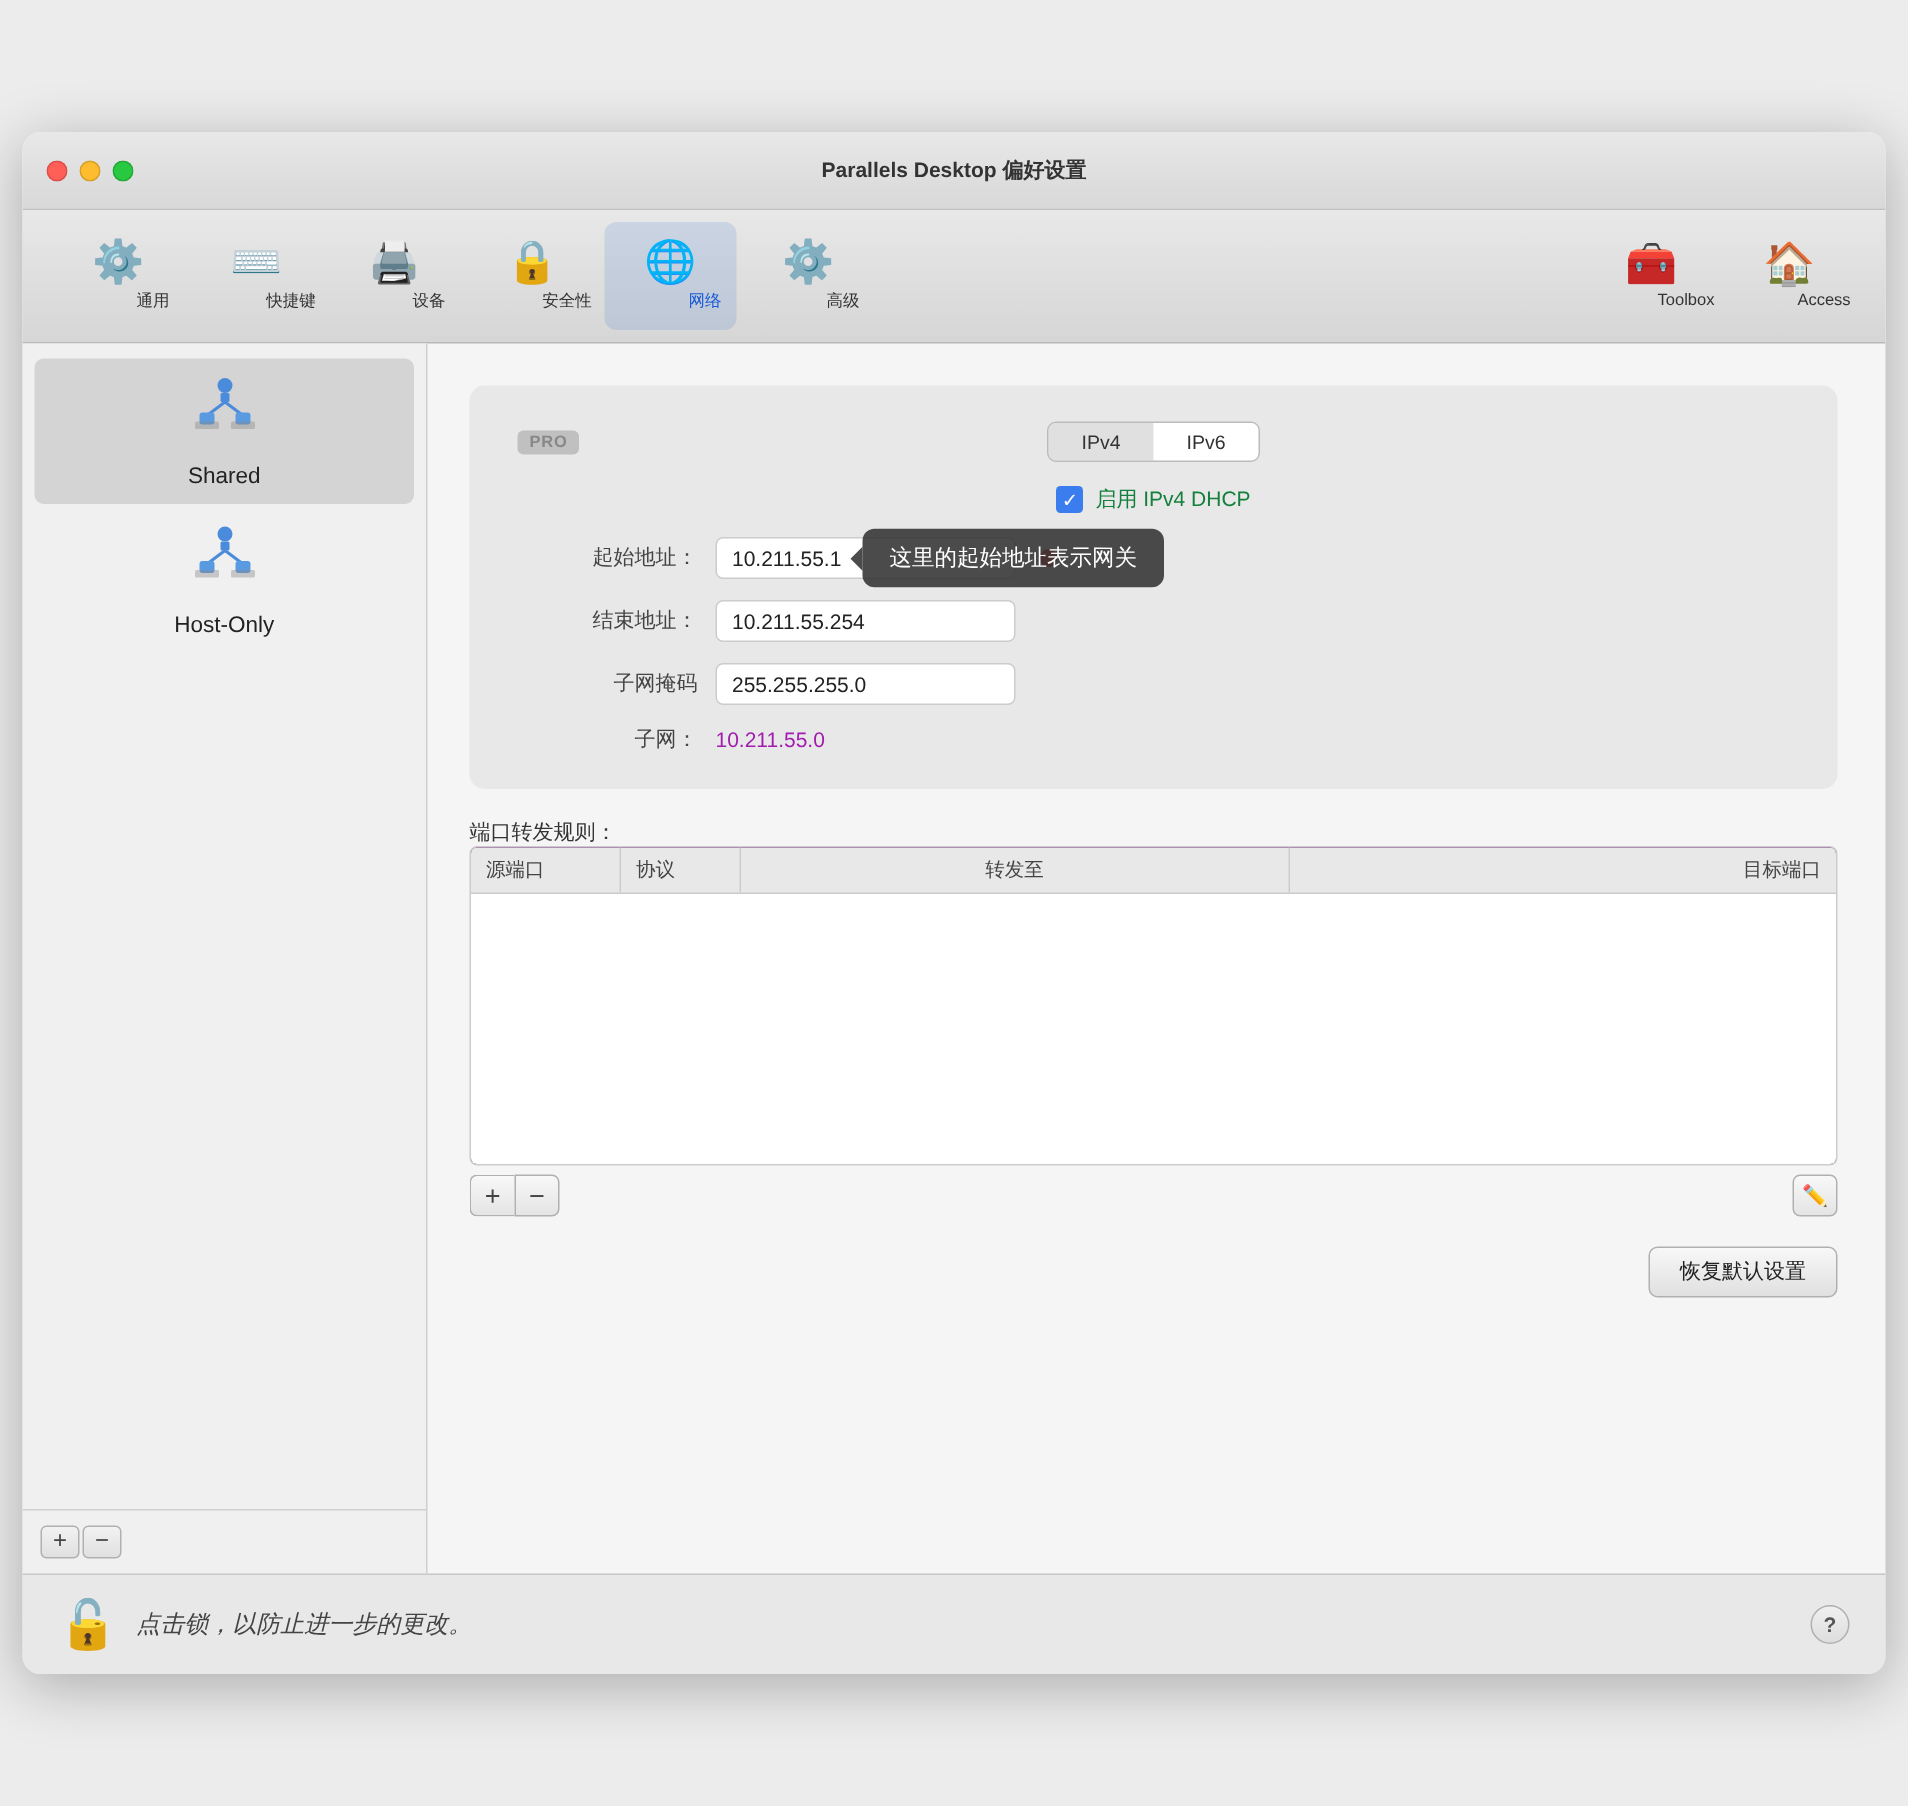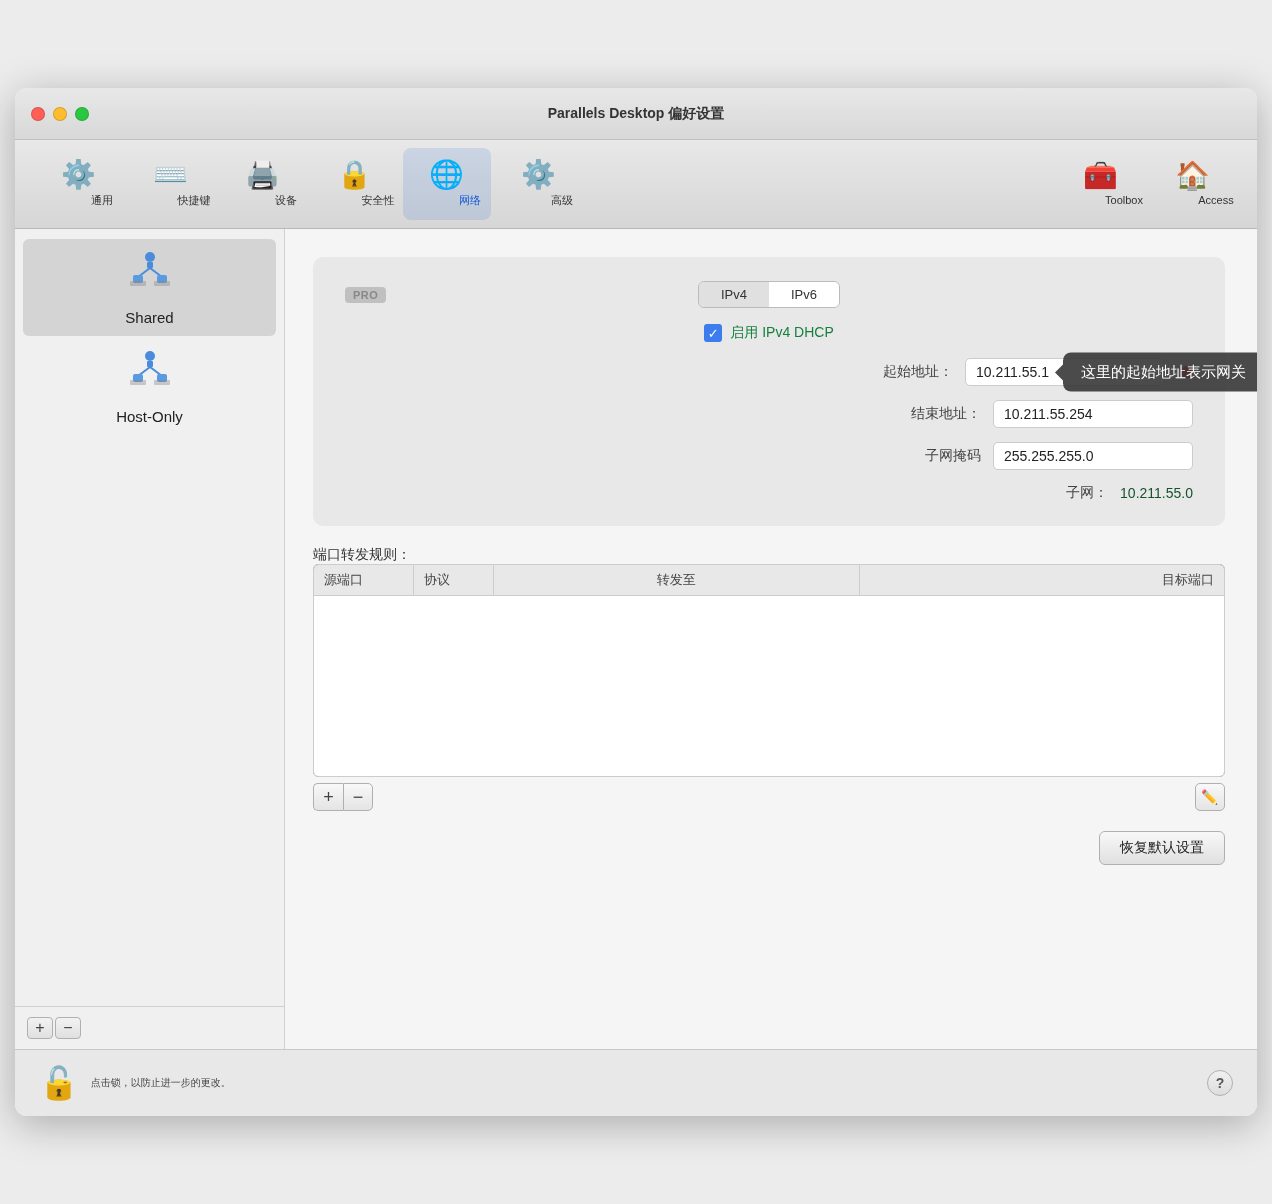--- a/index.html
+++ b/index.html
@@ -229,21 +229,21 @@
     }
     .dhcp-label {
       font-size: 14px;
       color: #15803d;
     }
     
     .form-rows {
       display: flex;
       flex-direction: column;
       gap: 14px;
-      align-items: flex-end;
+      align-items: flex-start;
     }
     .form-row {
       display: flex;
       align-items: center;
       gap: 12px;
       position: relative;
     }
     .form-label {
       font-size: 14px;
       color: #444;
@@ -255,21 +255,21 @@
       border: 1px solid #ccc;
       border-radius: 5px;
       padding: 5px 10px;
       font-size: 14px;
       width: 200px;
       color: #222;
       outline: none;
     }
     .form-value {
       font-size: 14px;
-      color: #14532d;
+      color: #a21caf;
     }
     .red-dot {
       width: 12px; height: 12px;
       background: #e03030;
       border-radius: 50%;
       display: inline-block;
       margin-left: 4px;
     }
     
     .tooltip {
@@ -384,22 +384,23 @@
     }
     .lock-section {
       display: flex;
       align-items: center;
       gap: 12px;
     }
     .lock-icon {
       font-size: 32px;
     }
     .lock-text {
-      font-size: 10px;
+      font-size: 16px;
       color: #444;
+      font-style: italic;
     }
     .help-btn {
       width: 26px; height: 26px;
       border-radius: 50%;
       border: 1px solid #b0b0b0;
       background: linear-gradient(180deg, #f0f0f0 0%, #ddd 100%);
       font-size: 14px;
       display: flex; align-items: center; justify-content: center;
       cursor: pointer;
       color: #555;

